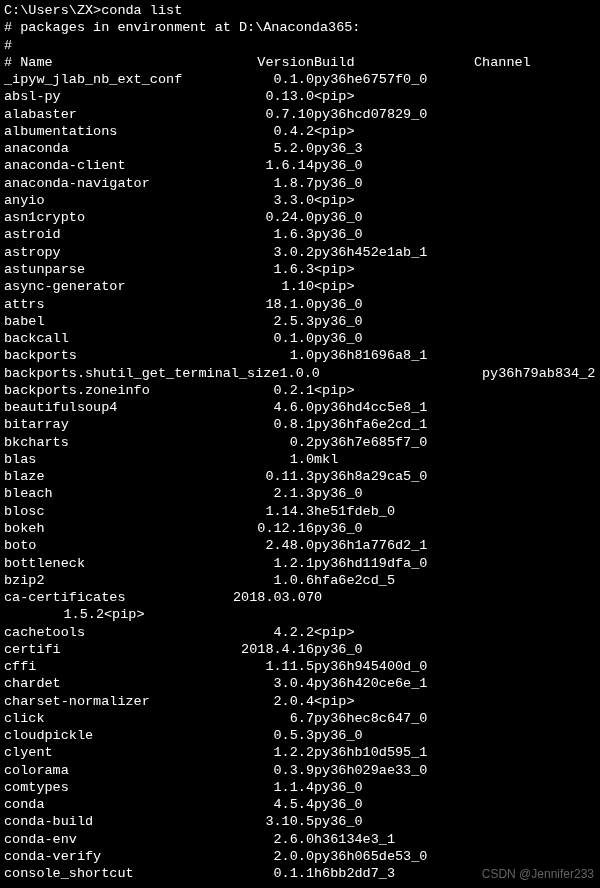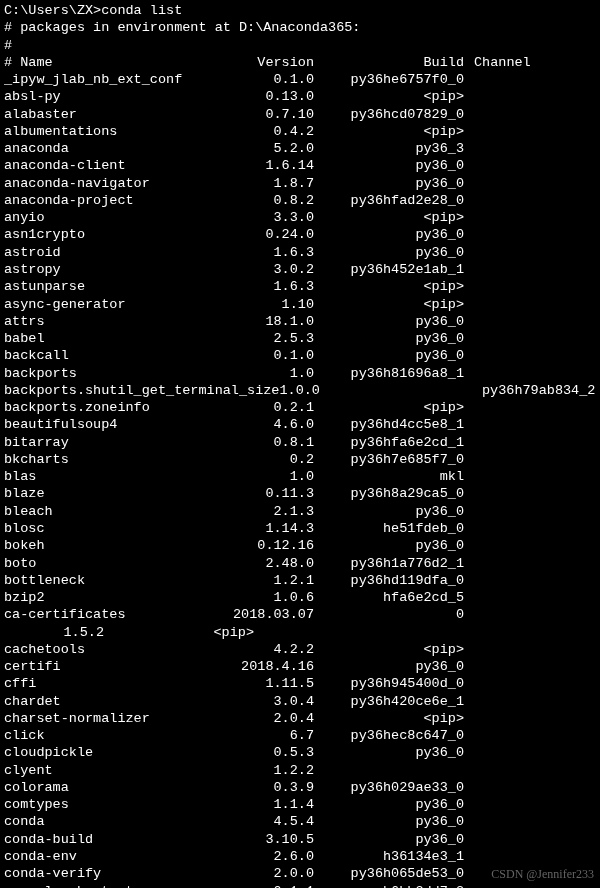--- a/index.html
+++ b/index.html
@@ -15,29 +15,29 @@
   padding: 2px 4px;
   position: relative;
 }
 .line { white-space: pre; }
 .prompt-path { color: #fff; }
 .cmd { color: #fff; }
 .header-line { color: #fff; }
 .row { display: flex; white-space: pre; }
 .col-name { width: 210px; overflow: hidden; }
 .col-ver { width: 100px; text-align: right; }
-.col-build { width: 160px; text-align: right; padding-right: 10px; }
+.col-build { width: 160px; text-align: left; padding-right: 10px; }
 .col-channel { flex: 1; font-family: Liberation Mono, monospace; }
 .watermark {
   position: absolute;
   bottom: 6px;
   right: 6px;
   color: rgba(180,180,180,0.55);
   font-size: 12px;
-  font-family: Liberation Serif, serif;
+  font-family: Liberation Sans, sans-serif;
 }
 </style>
 </head>
 <body>
 
 <div class="line"><span class="prompt-path">C:\Users\ZX&gt;</span><span class="cmd">conda list</span></div>
 <div class="line header-line"># packages in environment at D:\Anaconda365:</div>
 <div class="line header-line">#</div>
 
 <div class="row">
@@ -48,21 +48,20 @@
 </div>
 
 <div id="pkg-list">
     <div class="row"><span class="col-name">_ipyw_jlab_nb_ext_conf</span><span class="col-ver">0.1.0</span><span class="col-build">py36he6757f0_0</span><span class="col-channel"></span></div>
     <div class="row"><span class="col-name">absl-py</span><span class="col-ver">0.13.0</span><span class="col-build">&lt;pip&gt;</span><span class="col-channel"></span></div>
     <div class="row"><span class="col-name">alabaster</span><span class="col-ver">0.7.10</span><span class="col-build">py36hcd07829_0</span><span class="col-channel"></span></div>
     <div class="row"><span class="col-name">albumentations</span><span class="col-ver">0.4.2</span><span class="col-build">&lt;pip&gt;</span><span class="col-channel"></span></div>
     <div class="row"><span class="col-name">anaconda</span><span class="col-ver">5.2.0</span><span class="col-build">py36_3</span><span class="col-channel"></span></div>
     <div class="row"><span class="col-name">anaconda-client</span><span class="col-ver">1.6.14</span><span class="col-build">py36_0</span><span class="col-channel"></span></div>
     <div class="row"><span class="col-name">anaconda-navigator</span><span class="col-ver">1.8.7</span><span class="col-build">py36_0</span><span class="col-channel"></span></div>
-    <div class="row"><span class="col-name">anaconda-project</span><span class="col-ver">0.8.2</span><span class="col-build">py36hfad2e28_0</span><span class="col-channel"></span></div>
     <div class="row"><span class="col-name">anyio</span><span class="col-ver">3.3.0</span><span class="col-build">&lt;pip&gt;</span><span class="col-channel"></span></div>
     <div class="row"><span class="col-name">asn1crypto</span><span class="col-ver">0.24.0</span><span class="col-build">py36_0</span><span class="col-channel"></span></div>
     <div class="row"><span class="col-name">astroid</span><span class="col-ver">1.6.3</span><span class="col-build">py36_0</span><span class="col-channel"></span></div>
     <div class="row"><span class="col-name">astropy</span><span class="col-ver">3.0.2</span><span class="col-build">py36h452e1ab_1</span><span class="col-channel"></span></div>
     <div class="row"><span class="col-name">astunparse</span><span class="col-ver">1.6.3</span><span class="col-build">&lt;pip&gt;</span><span class="col-channel"></span></div>
     <div class="row"><span class="col-name">async-generator</span><span class="col-ver">1.10</span><span class="col-build">&lt;pip&gt;</span><span class="col-channel"></span></div>
     <div class="row"><span class="col-name">attrs</span><span class="col-ver">18.1.0</span><span class="col-build">py36_0</span><span class="col-channel"></span></div>
     <div class="row"><span class="col-name">babel</span><span class="col-ver">2.5.3</span><span class="col-build">py36_0</span><span class="col-channel"></span></div>
     <div class="row"><span class="col-name">backcall</span><span class="col-ver">0.1.0</span><span class="col-build">py36_0</span><span class="col-channel"></span></div>
     <div class="row"><span class="col-name">backports</span><span class="col-ver">1.0</span><span class="col-build">py36h81696a8_1</span><span class="col-channel"></span></div>
@@ -81,21 +80,21 @@
     <div class="row"><span class="col-name">bzip2</span><span class="col-ver">1.0.6</span><span class="col-build">hfa6e2cd_5</span><span class="col-channel"></span></div>
     <div class="row"><span class="col-name">ca-certificates</span><span class="col-ver">2018.03.07</span><span class="col-build">0</span><span class="col-channel"></span></div>
     <div class="row"><span class="col-ver">1.5.2</span><span class="col-build">&lt;pip&gt;</span><span class="col-channel"></span></div>
     <div class="row"><span class="col-name">cachetools</span><span class="col-ver">4.2.2</span><span class="col-build">&lt;pip&gt;</span><span class="col-channel"></span></div>
     <div class="row"><span class="col-name">certifi</span><span class="col-ver">2018.4.16</span><span class="col-build">py36_0</span><span class="col-channel"></span></div>
     <div class="row"><span class="col-name">cffi</span><span class="col-ver">1.11.5</span><span class="col-build">py36h945400d_0</span><span class="col-channel"></span></div>
     <div class="row"><span class="col-name">chardet</span><span class="col-ver">3.0.4</span><span class="col-build">py36h420ce6e_1</span><span class="col-channel"></span></div>
     <div class="row"><span class="col-name">charset-normalizer</span><span class="col-ver">2.0.4</span><span class="col-build">&lt;pip&gt;</span><span class="col-channel"></span></div>
     <div class="row"><span class="col-name">click</span><span class="col-ver">6.7</span><span class="col-build">py36hec8c647_0</span><span class="col-channel"></span></div>
     <div class="row"><span class="col-name">cloudpickle</span><span class="col-ver">0.5.3</span><span class="col-build">py36_0</span><span class="col-channel"></span></div>
-    <div class="row"><span class="col-name">clyent</span><span class="col-ver">1.2.2</span><span class="col-channel"></span></div>
+    <div class="row"><span class="col-name">clyent</span><span class="col-ver">1.2.2</span><span class="col-build">py36hb10d595_1</span><span class="col-channel"></span></div>
     <div class="row"><span class="col-name">colorama</span><span class="col-ver">0.3.9</span><span class="col-build">py36h029ae33_0</span><span class="col-channel"></span></div>
     <div class="row"><span class="col-name">comtypes</span><span class="col-ver">1.1.4</span><span class="col-build">py36_0</span><span class="col-channel"></span></div>
     <div class="row"><span class="col-name">conda</span><span class="col-ver">4.5.4</span><span class="col-build">py36_0</span><span class="col-channel"></span></div>
     <div class="row"><span class="col-name">conda-build</span><span class="col-ver">3.10.5</span><span class="col-build">py36_0</span><span class="col-channel"></span></div>
     <div class="row"><span class="col-name">conda-env</span><span class="col-ver">2.6.0</span><span class="col-build">h36134e3_1</span><span class="col-channel"></span></div>
     <div class="row"><span class="col-name">conda-verify</span><span class="col-ver">2.0.0</span><span class="col-build">py36h065de53_0</span><span class="col-channel"></span></div>
     <div class="row"><span class="col-name">console_shortcut</span><span class="col-ver">0.1.1</span><span class="col-build">h6bb2dd7_3</span><span class="col-channel"></span></div>
   </div>
 
 <div class="watermark">CSDN @Jennifer233</div>

